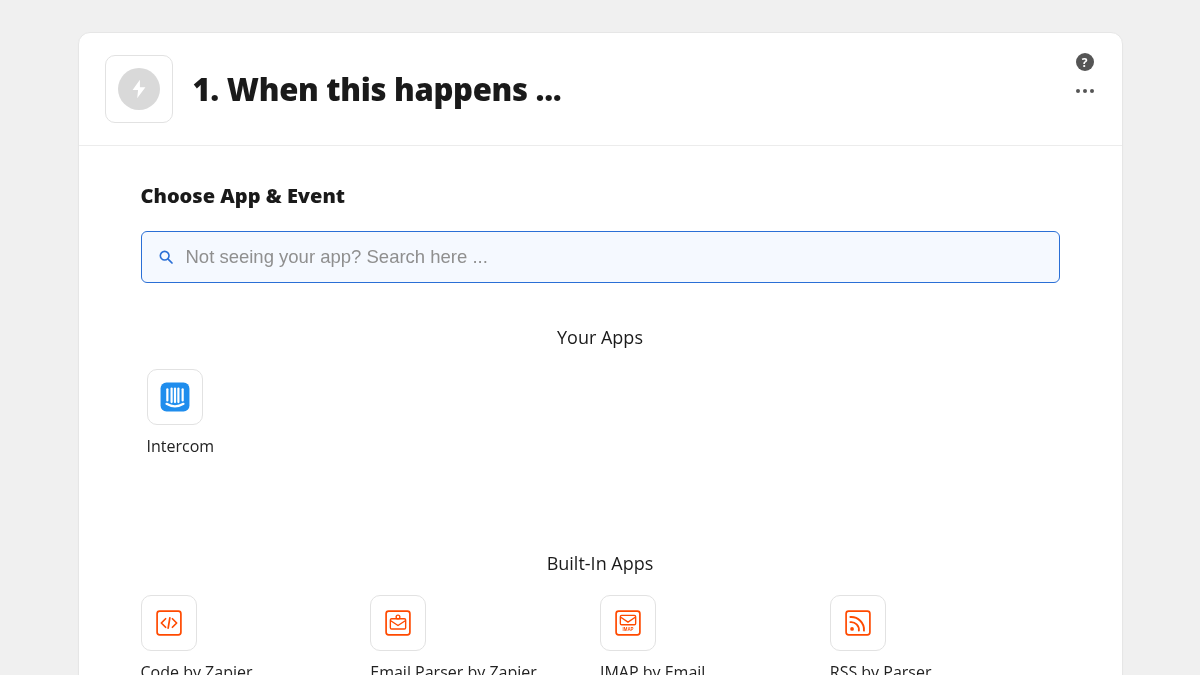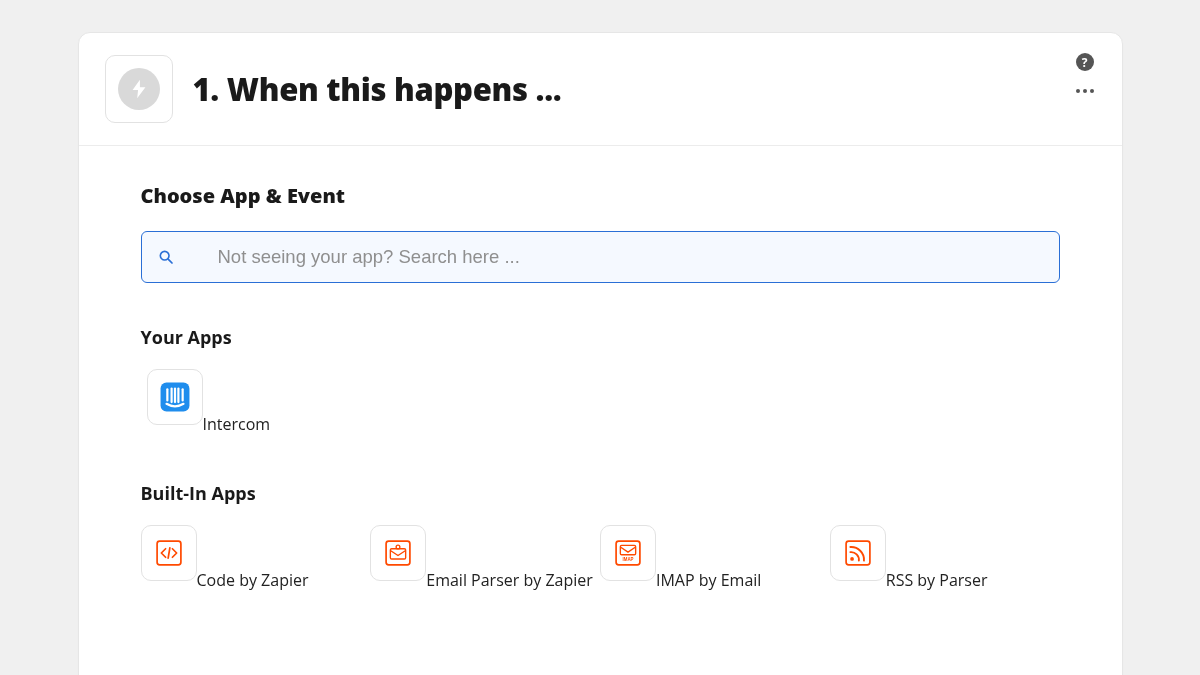--- a/index.html
+++ b/index.html
@@ -97,55 +97,54 @@
     margin-bottom: 22px;
   }
   .search-wrap {
     border: 1px solid #2a6fd6;
     background: #f5f9ff;
     border-radius: 6px;
     display: flex;
     align-items: center;
     padding: 0 16px;
     height: 52px;
-    gap: 32px;
   }
   .search-wrap svg {
     width: 16px;
     height: 16px;
     margin-right: 12px;
     flex-shrink: 0;
   }
   .search-input {
     border: none;
     outline: none;
     background: transparent;
     font-size: 18.5px;
     flex: 1;
     color: #333;
   }
   .search-input::placeholder { color: #8f8f8f; }
   .subsection-title {
-    text-align: left;
+    text-align: center;
     font-size: 18px;
-    font-weight: 700;
+    font-weight: 400;
     margin-top: 42px;
     margin-bottom: 14px;
   }
   .app-grid {
     display: flex;
     flex-wrap: wrap;
     gap: 0;
   }
   .app-grid.four { justify-content: flex-start; }
   .app-item {
     width: 25%;
     display: flex;
-    flex-direction: row;
-    align-items: flex-end;
+    flex-direction: column;
+    align-items: flex-start;
     padding: 6px 0;
     cursor: pointer;
   }
   .app-icon {
     width: 56px;
     height: 56px;
     border: 1px solid #e2e2e2;
     border-radius: 10px;
     display: flex;
     align-items: center;
@@ -154,21 +153,21 @@
     margin-bottom: 10px;
   }
   .app-icon svg { width: 34px; height: 34px; }
   .app-label {
     font-size: 16px;
     color: #222;
     text-align: center;
     white-space: nowrap;
   }
   .your-apps-row .app-item { width: auto; min-width: 90px; margin-left: 6px;}
-  .builtin-subtitle { margin-top: 40px; }
+  .builtin-subtitle { margin-top: 88px; }
 </style>
 </head>
 <body>
 
 <div class="card">
 
   <div class="card-header">
     <div class="trigger-icon-box">
       <div class="trigger-icon-inner">
         <svg viewBox="0 0 24 24" fill="none">

